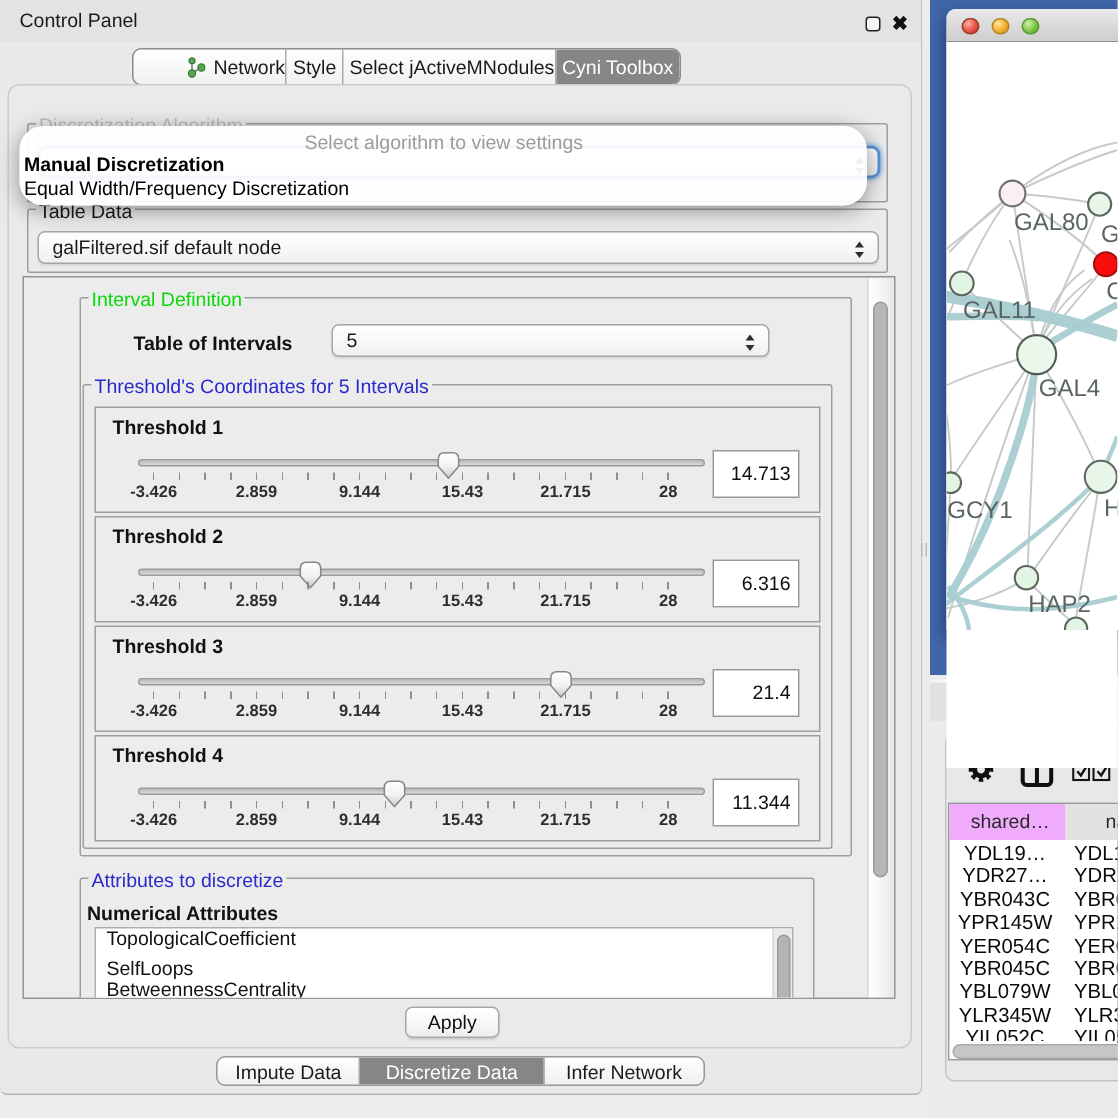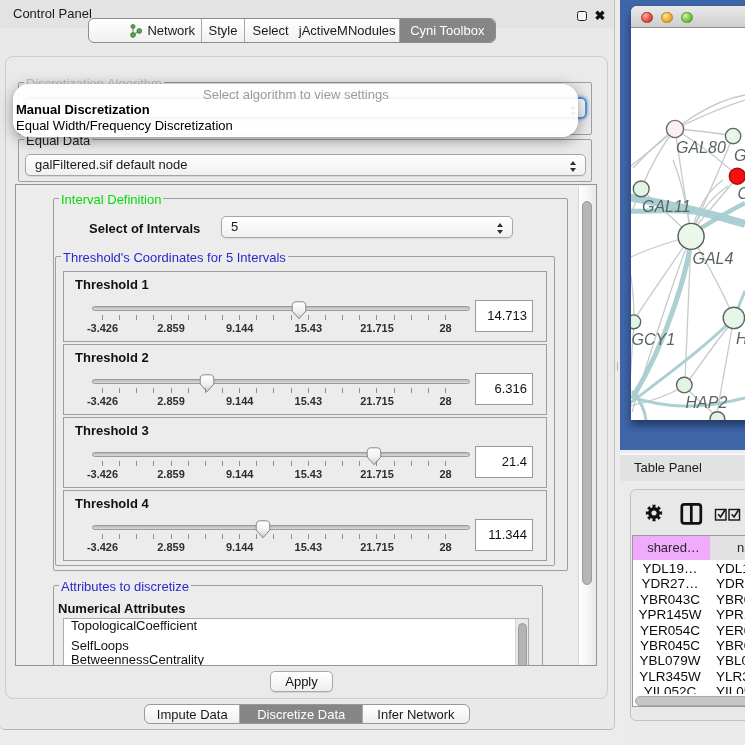--- a/index.html
+++ b/index.html
@@ -9,21 +9,21 @@
 
 
 #cpwin{position:absolute;left:0;top:0;width:615px;height:730px;background:#e9e9e9;
   border-right:1px solid #c2c2c2;border-bottom:1px solid #b5b5b5;border-radius:0 0 5px 5px;}
 #cptitle{position:absolute;left:0;top:0;width:100%;height:28px;background:#e3e3e3;
   font-size:13px;color:#1a1a1a;line-height:28px;padding-left:13px;}
 #btn-max{position:absolute;left:577px;top:11px;width:10px;height:10px;border:1.6px solid #222;border-radius:2.5px;background:#f4f4f4;}
 #btn-close{position:absolute;left:593px;top:4px;width:14px;height:22px;font-size:13px;font-weight:bold;color:#111;line-height:24px;text-align:center;}
 
 
-#tabbar{position:absolute;left:88px;top:18px;width:408px;height:25px;display:flex;
+#tabbar{position:absolute;left:88px;top:32px;width:366px;height:25px;display:flex;
   background:linear-gradient(#ffffff,#f0f0f0);border:1px solid #8d8d8d;border-radius:6px;overflow:hidden;padding-left:36px;}
 #tabbar .tab{height:100%;display:flex;align-items:center;justify-content:center;
   font-size:13px;color:#1a1a1a;border-right:1px solid #a9a9a9;}
 #tabbar .tab:last-child{border-right:none;}
 #tabbar .tab.sel{background:#868686;color:#fff;border-right:none;}
 #tabbar .tab.presel{border-right:none;}
 
 
 #panel{position:absolute;left:5px;top:56px;width:603px;height:643px;background:#eaeaea;
   border:1px solid #cccccc;border-radius:8px;}
@@ -87,21 +87,21 @@
 
 #bluedesk{position:absolute;left:620px;top:0;width:125px;height:450px;background:#3f66a9;}
 #netwin{position:absolute;left:631px;top:6px;width:120px;height:414px;border-radius:6px 0 0 0;
   box-shadow:0 5px 9px rgba(10,16,40,0.55);background:#fff;z-index:5;}
 #nettitle{position:absolute;left:0;top:0;width:100%;height:22px;border-radius:6px 0 0 0;
   background:linear-gradient(#e9e9e9,#cecece);border-bottom:1px solid #8f8f8f;}
 .light{position:absolute;top:5.5px;width:11.5px;height:11.5px;border-radius:50%;}
 #lt-r{left:10px;background:radial-gradient(circle at 35% 30%,#ffb3aa,#ee5f55 45%,#cf3e33 75%,#b5342a);border:0.5px solid #9d3a30;}
 #lt-y{left:30px;background:radial-gradient(circle at 35% 30%,#ffe6a8,#f6b73d 45%,#e29d2a 75%,#cf8e21);border:0.5px solid #b08426;}
 #lt-g{left:50px;background:radial-gradient(circle at 35% 30%,#d2f0b0,#88ce52 45%,#62b433 75%,#55a52a);border:0.5px solid #5d9739;}
-#netcontent{position:absolute;left:0;top:22px;width:114px;height:392px;background:#fff;overflow:hidden;font-style:italic;}
+#netcontent{position:absolute;left:0;top:22px;width:114px;height:484px;background:#fff;overflow:hidden;}
 
 
 #tpbar{position:absolute;left:620px;top:453px;width:125px;height:28px;background:#e2e2e2;
   border-top:2px solid #f7f7f7;font-size:13px;color:#1a1a1a;line-height:26px;padding-left:14px;}
 #tparea{position:absolute;left:620px;top:481px;width:125px;height:264px;background:#ebebeb;}
 #tppanel{position:absolute;left:630px;top:489px;width:130px;height:232px;background:#e8e8e8;
   border:1px solid #c3c3c3;border-radius:6px 0 0 6px;}
 #nettable{position:absolute;left:632px;top:535px;width:114px;height:172px;background:#fff;border:1px solid #9a9a9a;overflow:hidden;}
 #thead{position:absolute;left:0;top:0;width:200px;height:24px;border-bottom:1px solid #8f8f8f;font-size:13px;color:#2a2a2a;}
 #th1{position:absolute;left:0;top:0;width:83px;height:24px;background:#f0abfc;border-right:2px solid #777;
@@ -140,32 +140,32 @@
     <div id="panel"></div>
 
     <div class="group" style="left:18px;top:82px;width:574px;height:53px;">
       <div class="gtitle" style="color:#bdbdbd;">Discretization Algorithm</div>
     </div>
     <div class="combo" style="left:25px;top:97px;width:562px;border:2.5px solid #5b94d6;border-radius:6px;box-shadow:0 0 3px 1px rgba(96,156,227,0.7);">
       <div class="arr"></div>
     </div>
 
     <div class="group" style="left:18px;top:139px;width:574px;height:43px;background:#eaeaea;">
-      <div class="gtitle">Equal Data</div>
+      <div class="gtitle">Table Data</div>
       <div class="combo" style="left:6px;top:14px;width:561px;">galFiltered.sif default node<div class="arr"></div></div>
     </div>
 
     <div id="scrollpane">
       <div id="vsb-lane">
           <div id="vsb-thumb"></div>
         </div>
 
       <div class="group" style="left:37px;top:13px;width:515px;height:373px;background:#ececec;">
         <div class="gtitle" style="color:#09d909;background:#ececec;">Interval Definition</div>
-        <div style="position:absolute;left:35px;top:22px;font-size:13px;font-weight:bold;color:#111;">Select of Intervals</div>
+        <div style="position:absolute;left:35px;top:22px;font-size:13px;font-weight:bold;color:#111;">Table of Intervals</div>
         <div class="combo" style="left:167px;top:17px;width:292px;">5<div class="arr"></div></div>
 
         <div class="group" style="left:1px;top:57px;width:500px;height:310px;background:#ececec;">
           <div class="gtitle" style="color:#2929cc;background:#ececec;">Threshold's Coordinates for 5 Intervals</div>
 
           <div class="tbox" style="left:7px;top:14px;">
             <div class="tlab">Threshold 1</div>
             <div class="track"></div>
               <div class="thumb" style="left:226.5px;"><svg width="16" height="19" viewBox="0 0 16 19">
                   <defs>

